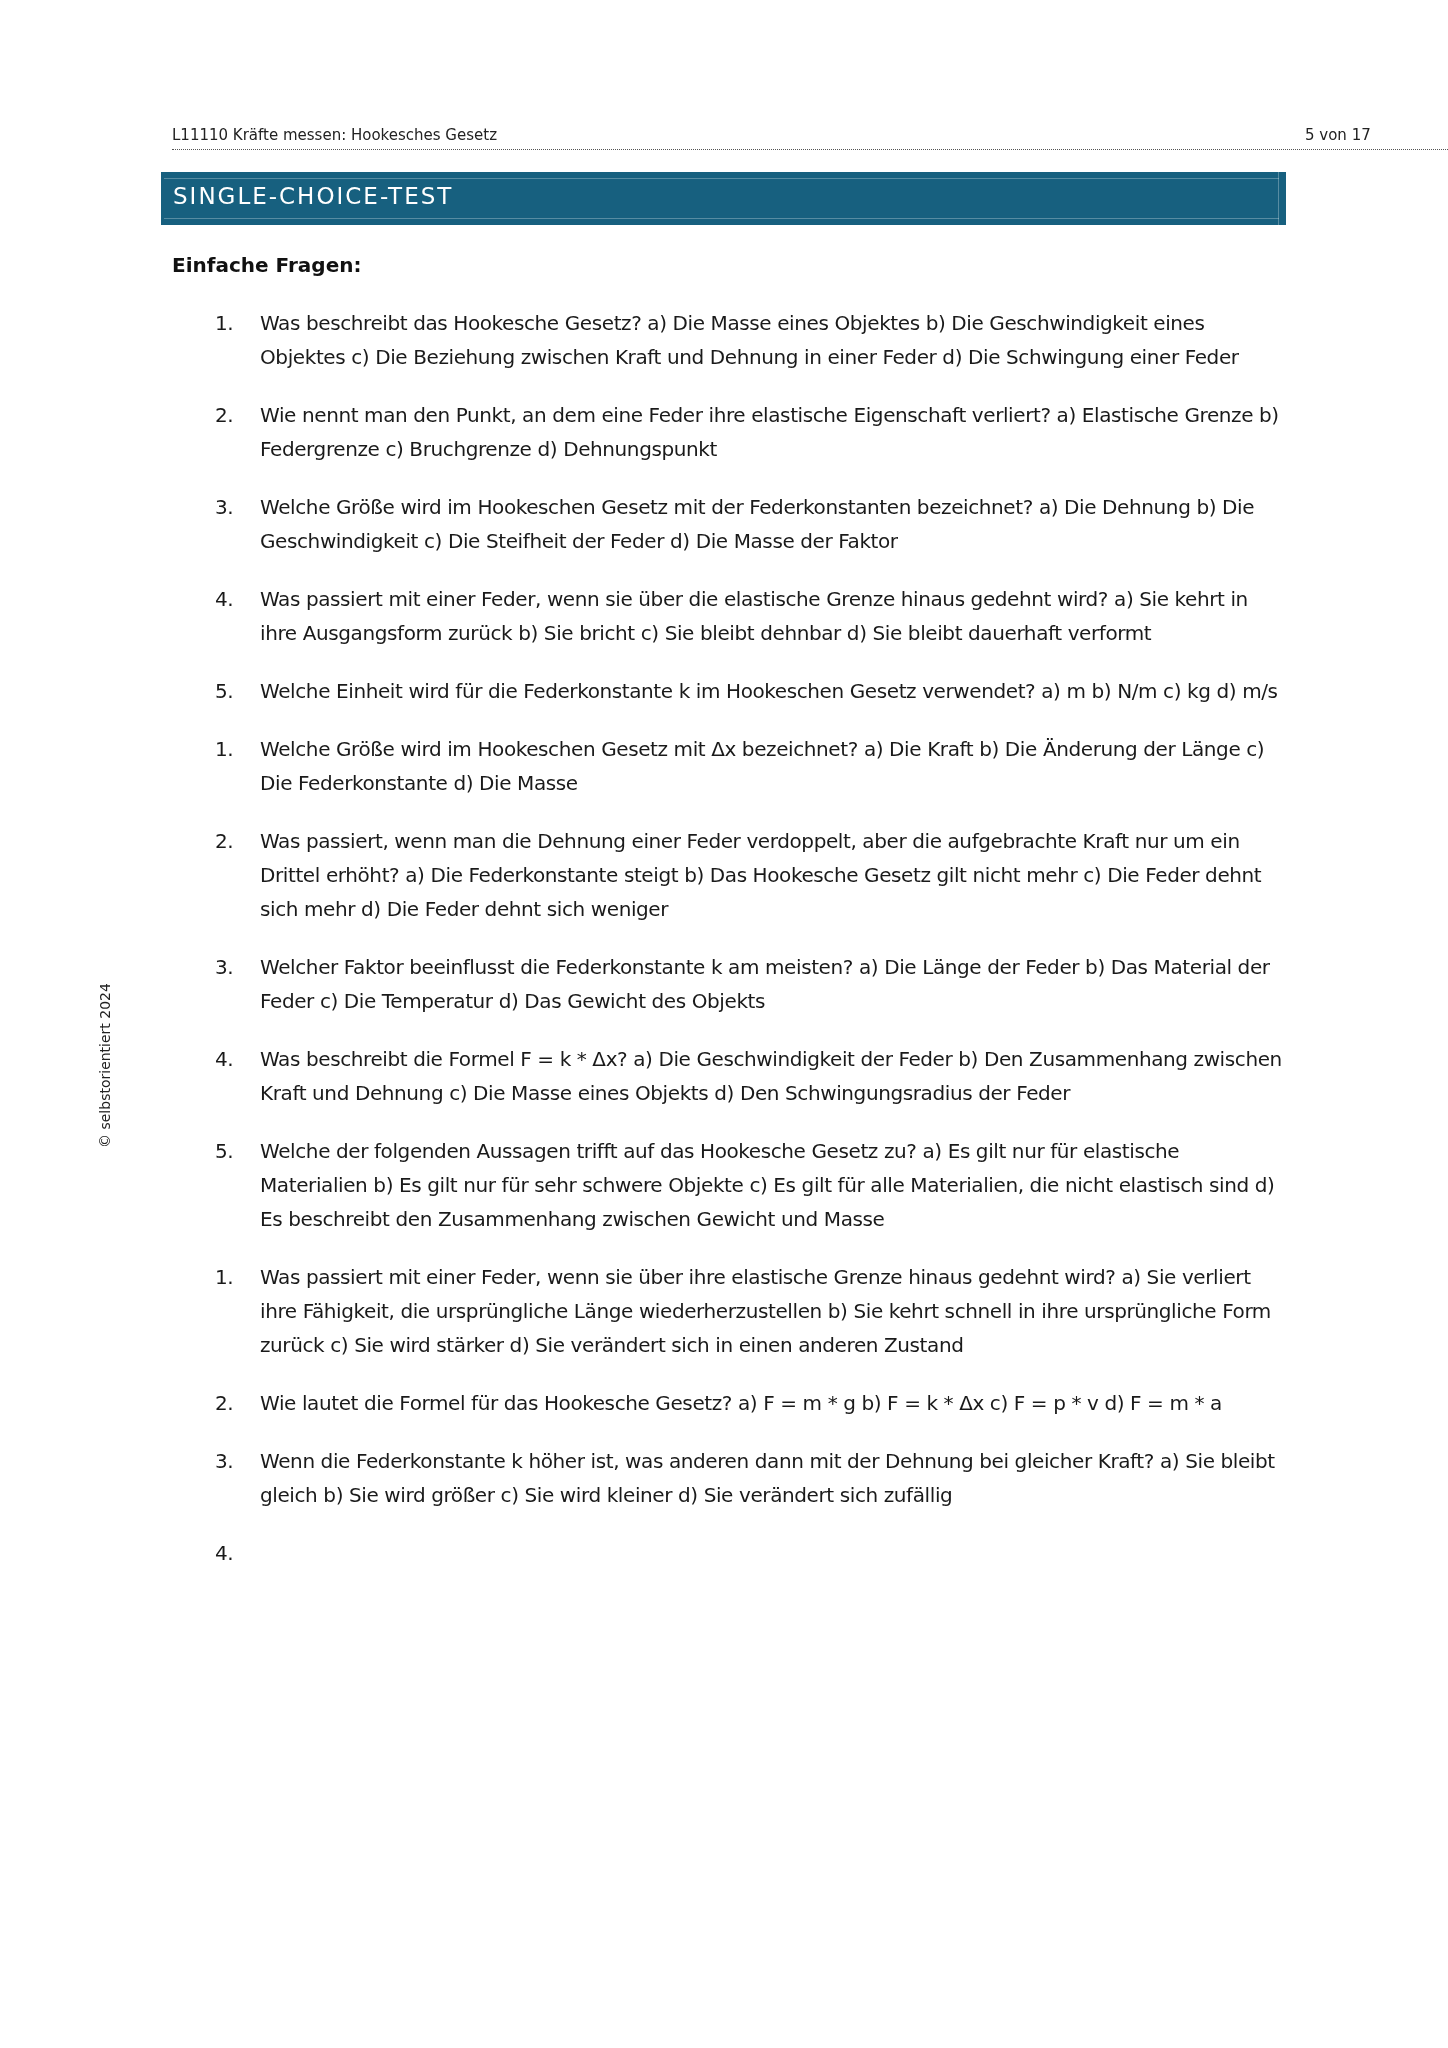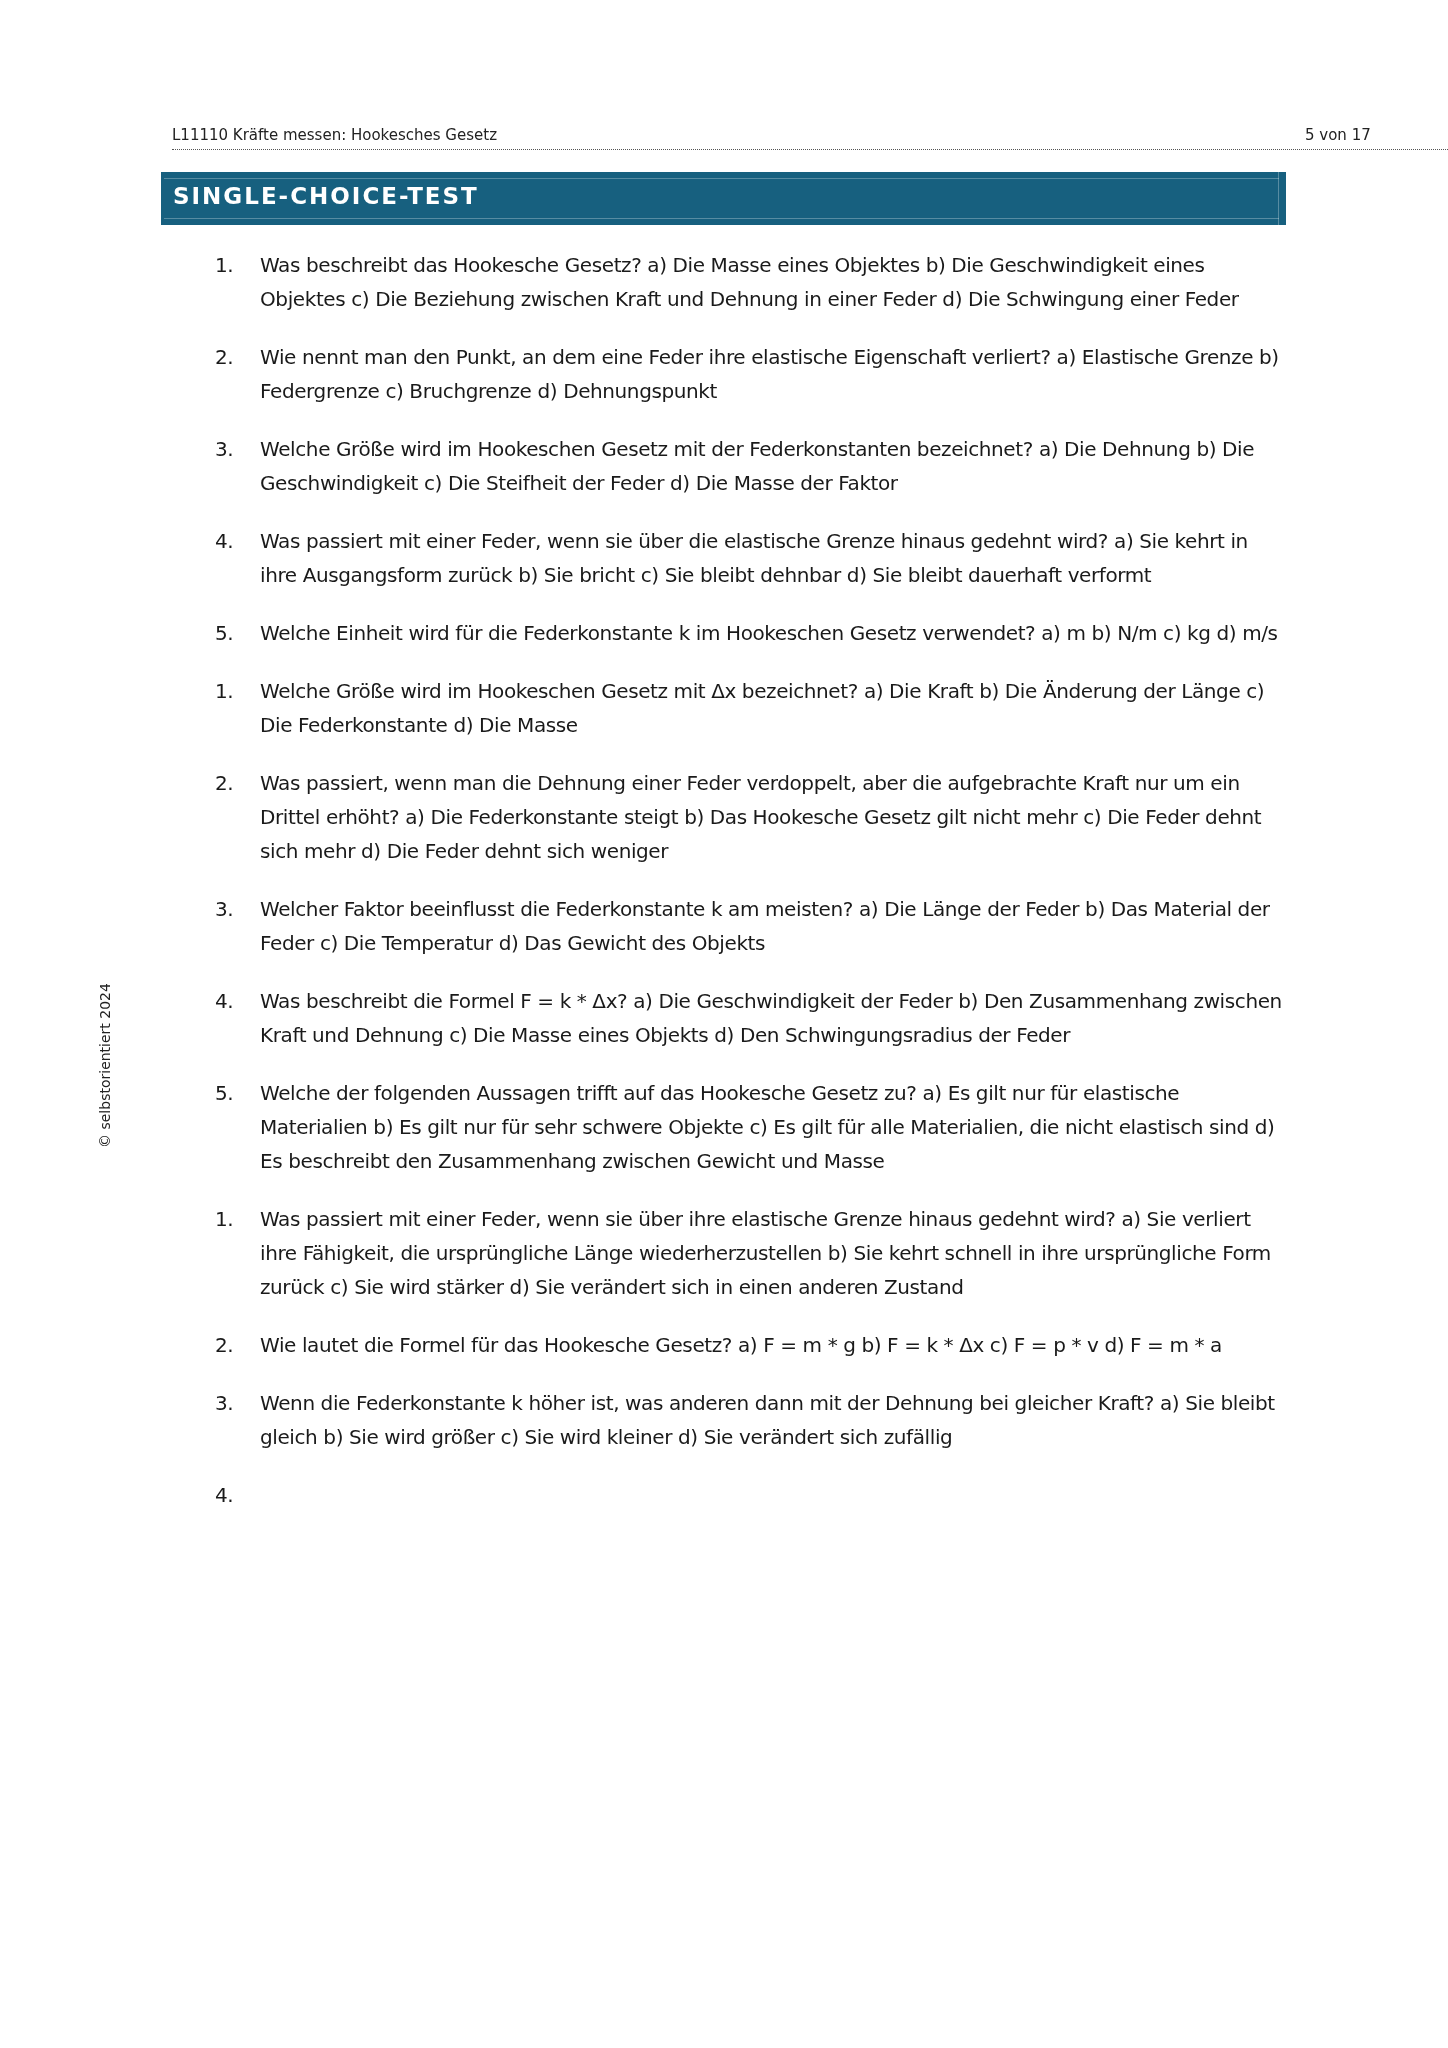--- a/index.html
+++ b/index.html
@@ -59,21 +59,21 @@
       position: absolute;
       right: 7px; top: 0; bottom: 0;
       border-right: 1px solid rgba(255,255,255,0.28);
       pointer-events: none;
     }
     .banner-title {
       position: absolute;
       left: 12px;
       top: 11px;
       font-family: "DejaVu Sans", sans-serif;
-      font-weight: bold;
+      font-weight: normal;
       font-size: 23px;
       letter-spacing: 2px;
       color: #ffffff;
     }
     .content {
       position: absolute;
       left: 172px;
       top: 248px;
       width: 1110px;
     }
@@ -125,20 +125,21 @@
   <span class="page-num">5 von 17</span>
 </div>
 
 <div class="banner" style="background: rgb(23, 96, 127);">
   <span class="banner-title">SINGLE-CHOICE-TEST</span>
 </div>
 
 <div class="content">
 
   <div>
+    <div class="section-heading">Einfache Fragen:</div>
     <ol class="question-list">
       <li class="question"><span class="q-num">1.</span><span>Was beschreibt das Hookesche Gesetz? a) Die Masse eines Objektes b) Die Geschwindigkeit eines Objektes c) Die Beziehung zwischen Kraft und Dehnung in einer Feder d) Die Schwingung einer Feder</span></li>
       <li class="question"><span class="q-num">2.</span><span>Wie nennt man den Punkt, an dem eine Feder ihre elastische Eigenschaft verliert? a) Elastische Grenze b) Federgrenze c) Bruchgrenze d) Dehnungspunkt</span></li>
       <li class="question"><span class="q-num">3.</span><span>Welche Größe wird im Hookeschen Gesetz mit der Federkonstanten bezeichnet? a) Die Dehnung b) Die Geschwindigkeit c) Die Steifheit der Feder d) Die Masse der Faktor</span></li>
       <li class="question"><span class="q-num">4.</span><span>Was passiert mit einer Feder, wenn sie über die elastische Grenze hinaus gedehnt wird? a) Sie kehrt in ihre Ausgangsform zurück b) Sie bricht c) Sie bleibt dehnbar d) Sie bleibt dauerhaft verformt</span></li>
       <li class="question"><span class="q-num">5.</span><span>Welche Einheit wird für die Federkonstante k im Hookeschen Gesetz verwendet? a) m b) N/m c) kg d) m/s</span></li>
     </ol>
   </div>
 
   <div>

